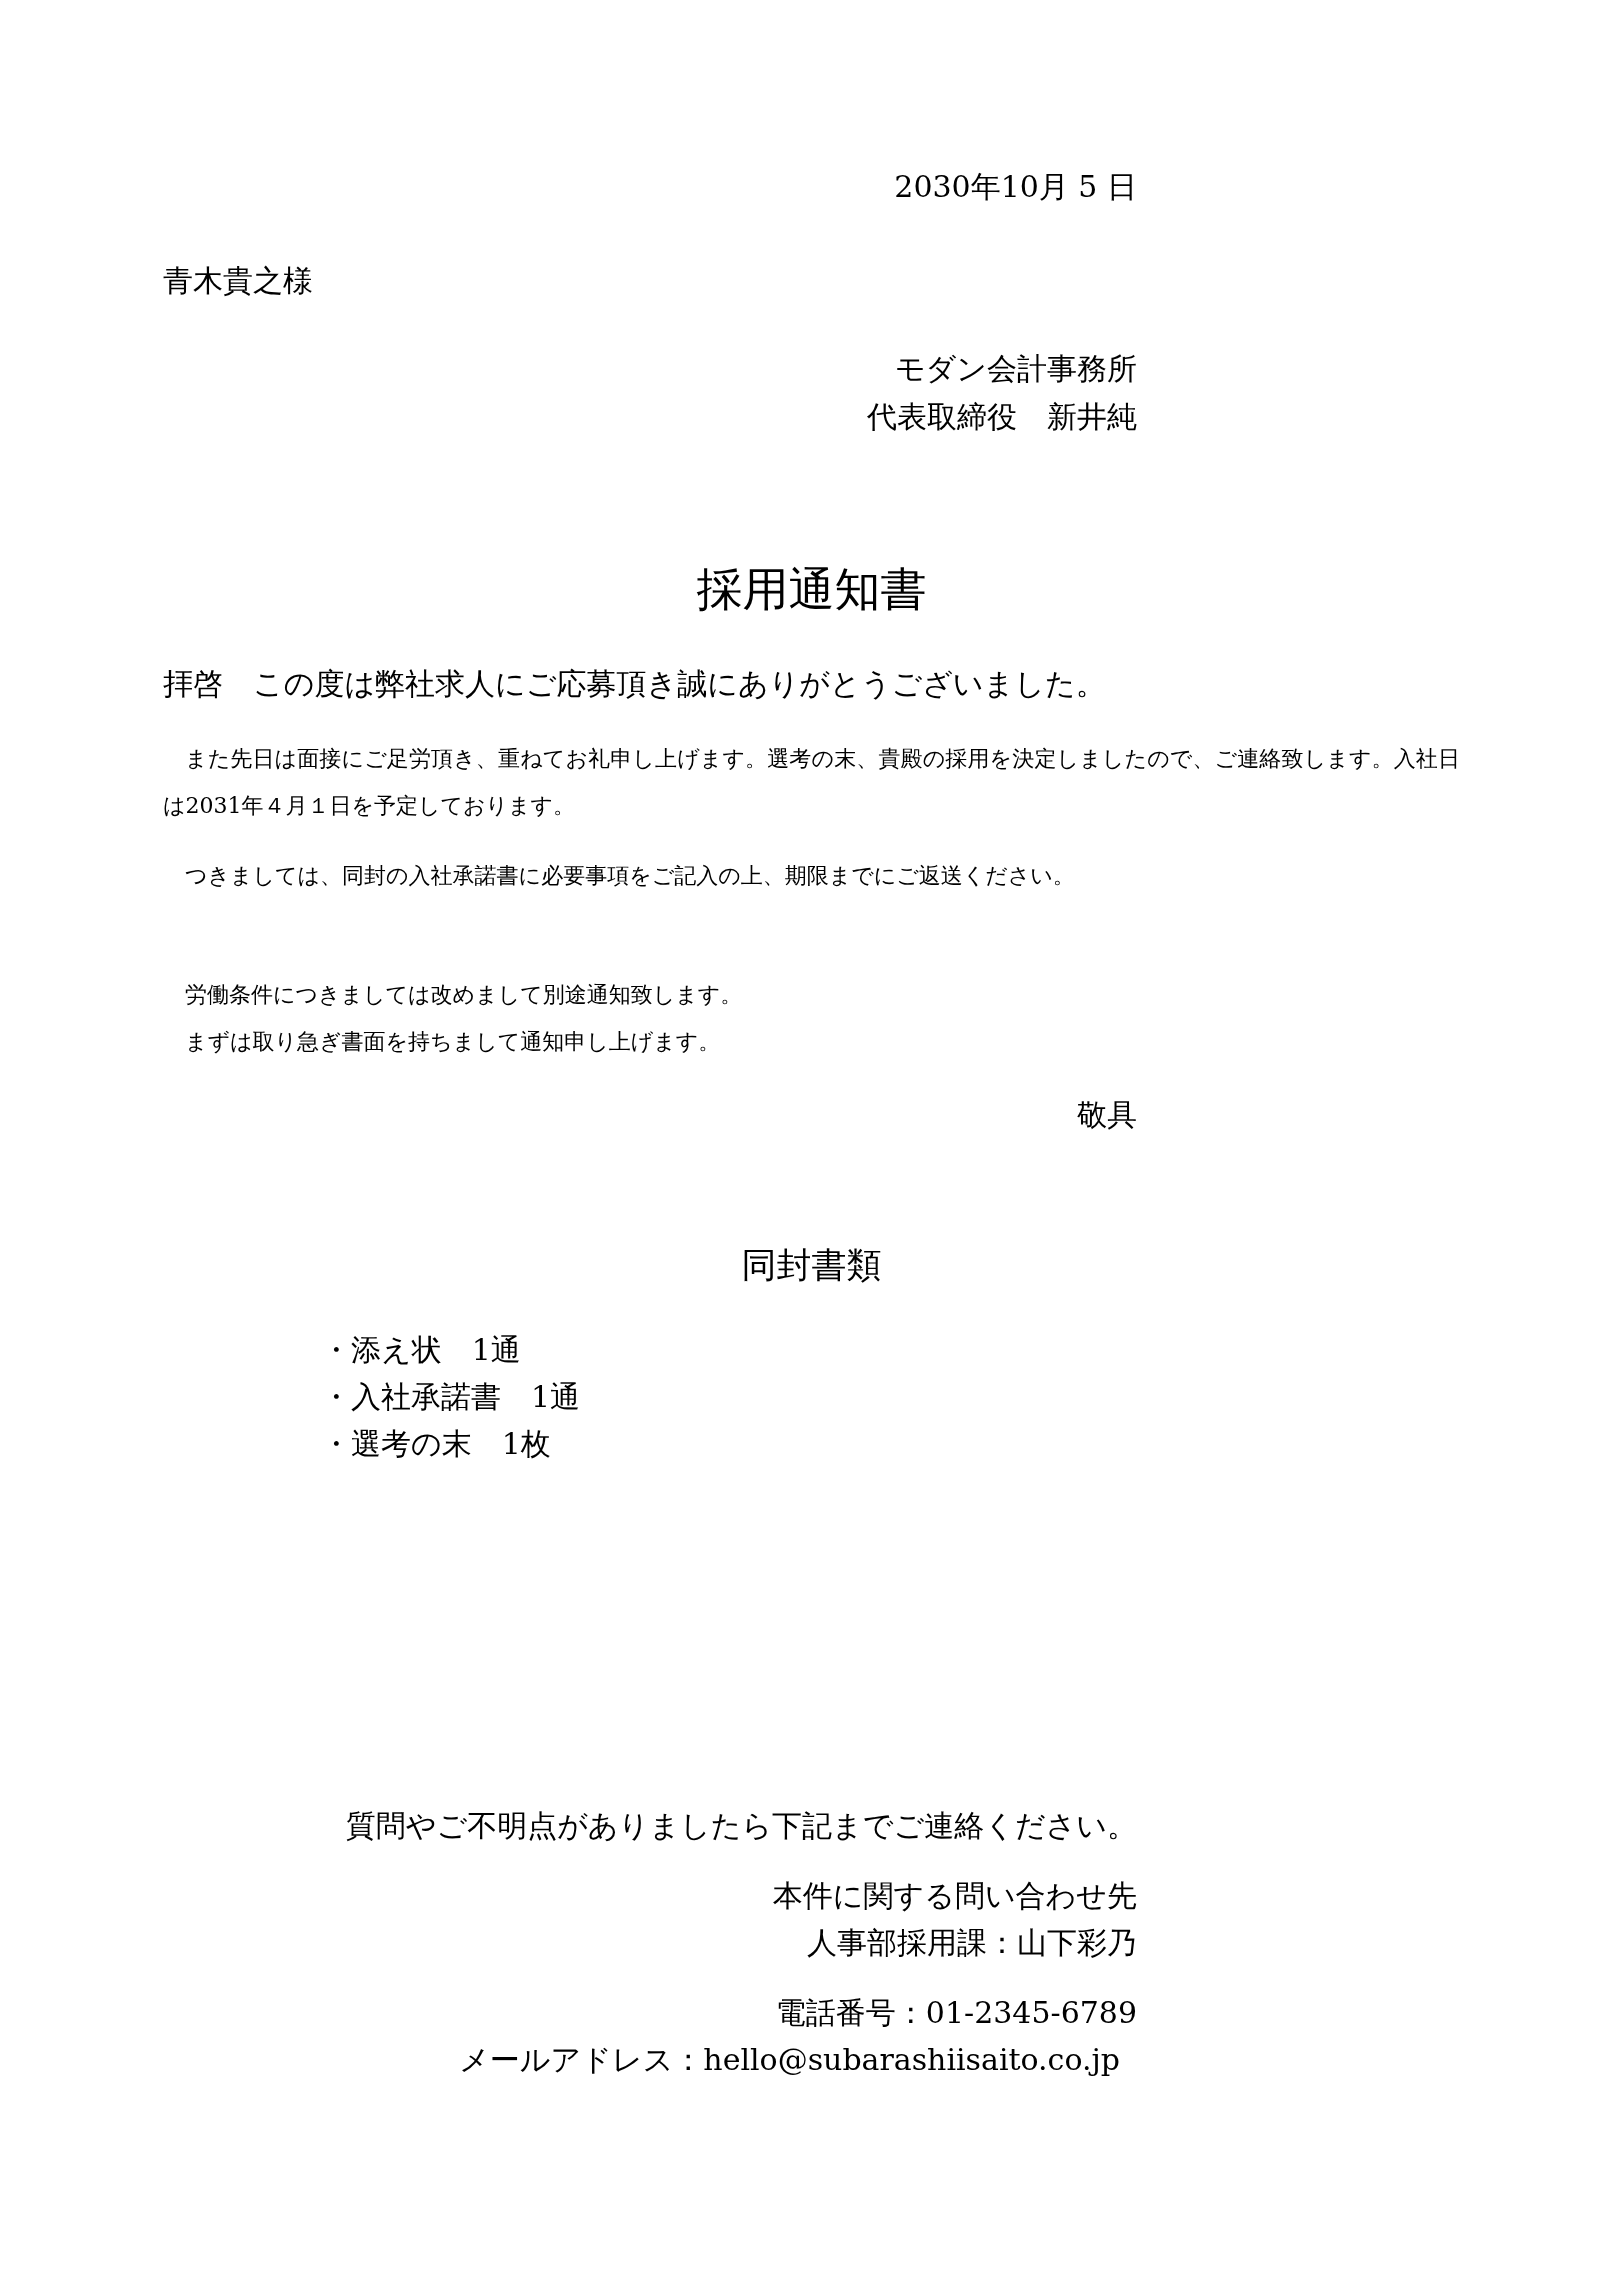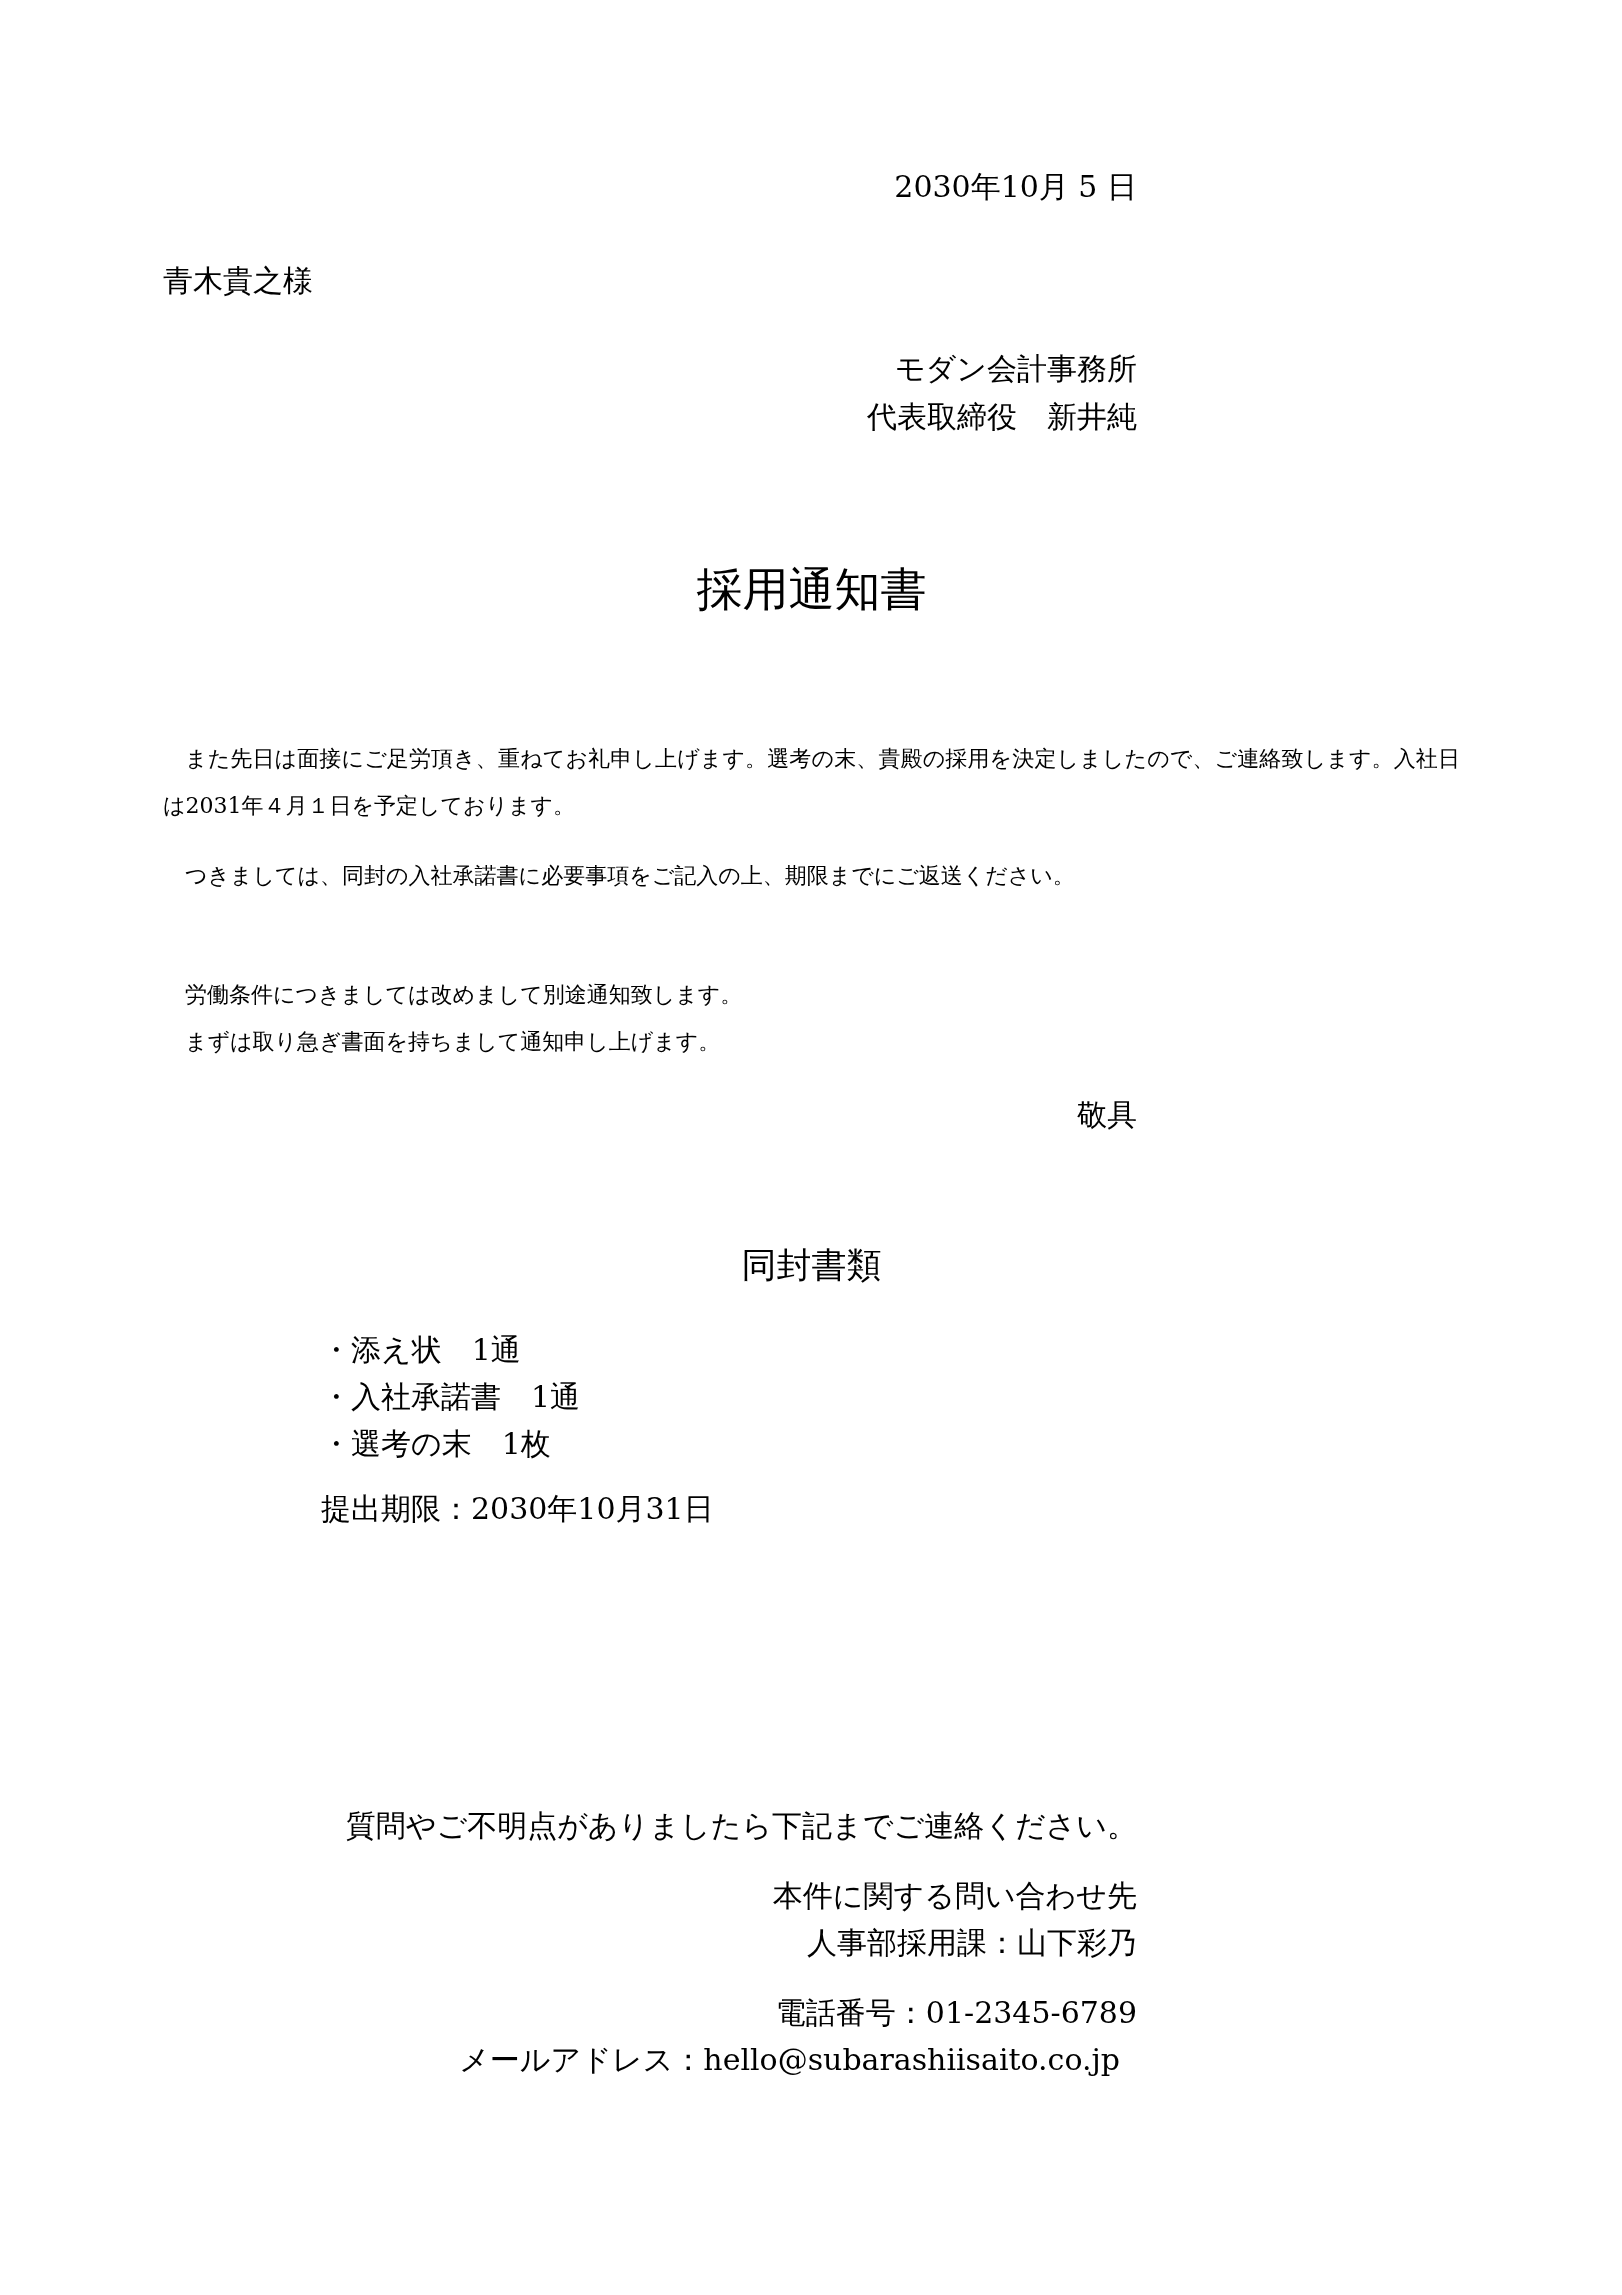--- a/index.html
+++ b/index.html
@@ -67,39 +67,39 @@
 
   <div class="line right" style="top:159px;">2030年10月 5 日</div>
 
   <div class="line left" style="top:253px;">青木貴之様</div>
 
   <div class="line right" style="top:341px;">モダン会計事務所</div>
   <div class="line right" style="top:389px;">代表取締役　新井純</div>
 
   <div class="line center title" style="top:552px;">採用通知書</div>
 
+  <div class="line left" style="top:656px;">拝啓　この度は弊社求人にご応募頂き誠にありがとうございました。</div>
 
   <div class="para indent" style="top:727px;">また先日は面接にご足労頂き、重ねてお礼申し上げます。選考の末、貴殿の採用を決定しましたので、ご連絡致します。入社日は2031年４月１日を予定しております。</div>
 
   <div class="para indent" style="top:844px;">つきましては、同封の入社承諾書に必要事項をご記入の上、期限までにご返送ください。</div>
 
   <div class="para indent" style="top:963px;">労働条件につきましては改めまして別途通知致します。</div>
   <div class="para indent" style="top:1010px;">まずは取り急ぎ書面を持ちまして通知申し上げます。</div>
 
   <div class="line right" style="top:1087px;">敬具</div>
 
   <div class="line center subtitle" style="top:1235px;">同封書類</div>
 
   <ul class="bullet-list">
     <li>添え状　1通</li>
     <li>入社承諾書　1通</li>
     <li>選考の末　1枚</li>
   </ul>
 
-  <div class="line" style="left:321px; top:1481px;">提出期限：2030年10月31日</div>
 
   <div class="line right" style="top:1798px;">質問やご不明点がありましたら下記までご連絡ください。</div>
 
   <div class="line right" style="top:1868px;">本件に関する問い合わせ先</div>
   <div class="line right" style="top:1915px;">人事部採用課：山下彩乃</div>
 
   <div class="line right" style="top:1985px;">電話番号：01-2345-6789</div>
   <div class="line right" style="top:2032px; right:180px;">メールアドレス：hello@subarashiisaito.co.jp</div>
 
 </div>

